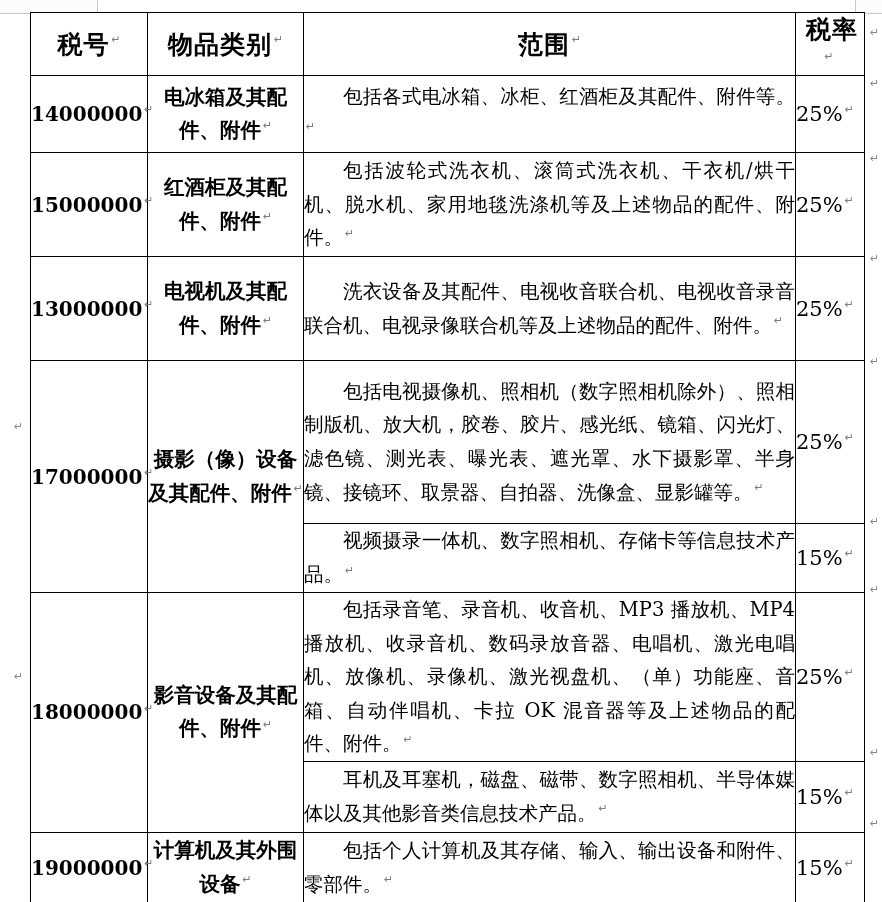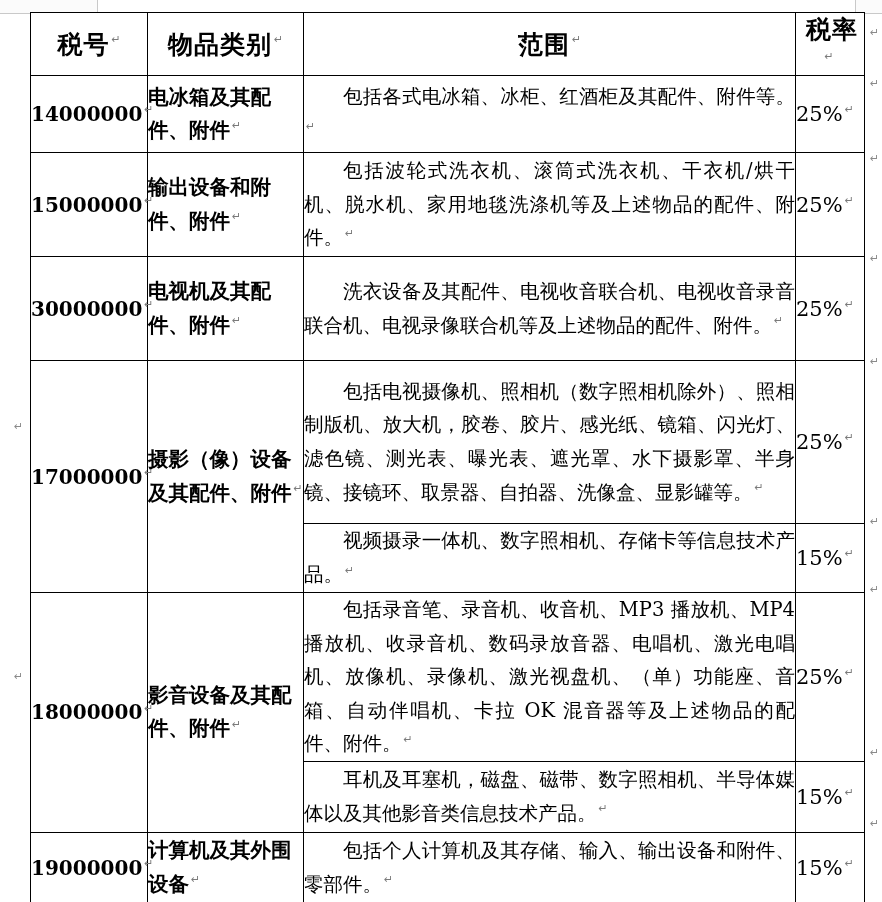--- a/index.html
+++ b/index.html
@@ -69,20 +69,21 @@
 
   
   .code {
     text-align: right;
     font-weight: bold;
     font-size: 20px;
     font-family: "DejaVu Serif", "Liberation Serif", serif;
     white-space: nowrap;
   }
   .cat {
+    text-align: center;
     font-weight: bold;
     font-size: 20.5px;
     line-height: 1.62;
     padding: 4px 12px;
   }
   .scope {
     text-align: justify;
     text-align-last: left;
     font-size: 19.5px;
     line-height: 1.72;
@@ -177,33 +178,33 @@
         <td class="rate">
           <span>25%</span><span class="pilcrow">↵</span>
         </td>
       </tr>
 
       <tr>
         <td class="code" style="height:103px">
           <span>15000000</span><span class="pilcrow">↵</span>
         </td>
         <td class="cat">
-          <span>输出设备和附件、附件</span><span class="pilcrow">↵</span>
+          <span>红酒柜及其配件、附件</span><span class="pilcrow">↵</span>
         </td>
         <td class="scope">
           <span>包括波轮式洗衣机、滚筒式洗衣机、干衣机/烘干机、脱水机、家用地毯洗涤机等及上述物品的配件、附件。</span><span class="pilcrow">↵</span>
         </td>
         <td class="rate">
           <span>25%</span><span class="pilcrow">↵</span>
         </td>
       </tr>
 
       <tr>
         <td class="code" style="height:103px">
-          <span>30000000</span><span class="pilcrow">↵</span>
+          <span>13000000</span><span class="pilcrow">↵</span>
         </td>
         <td class="cat">
           <span>电视机及其配件、附件</span><span class="pilcrow">↵</span>
         </td>
         <td class="scope">
           <span>洗衣设备及其配件、电视收音联合机、电视收音录音联合机、电视录像联合机等及上述物品的配件、附件。</span><span class="pilcrow">↵</span>
         </td>
         <td class="rate">
           <span>25%</span><span class="pilcrow">↵</span>
         </td>

